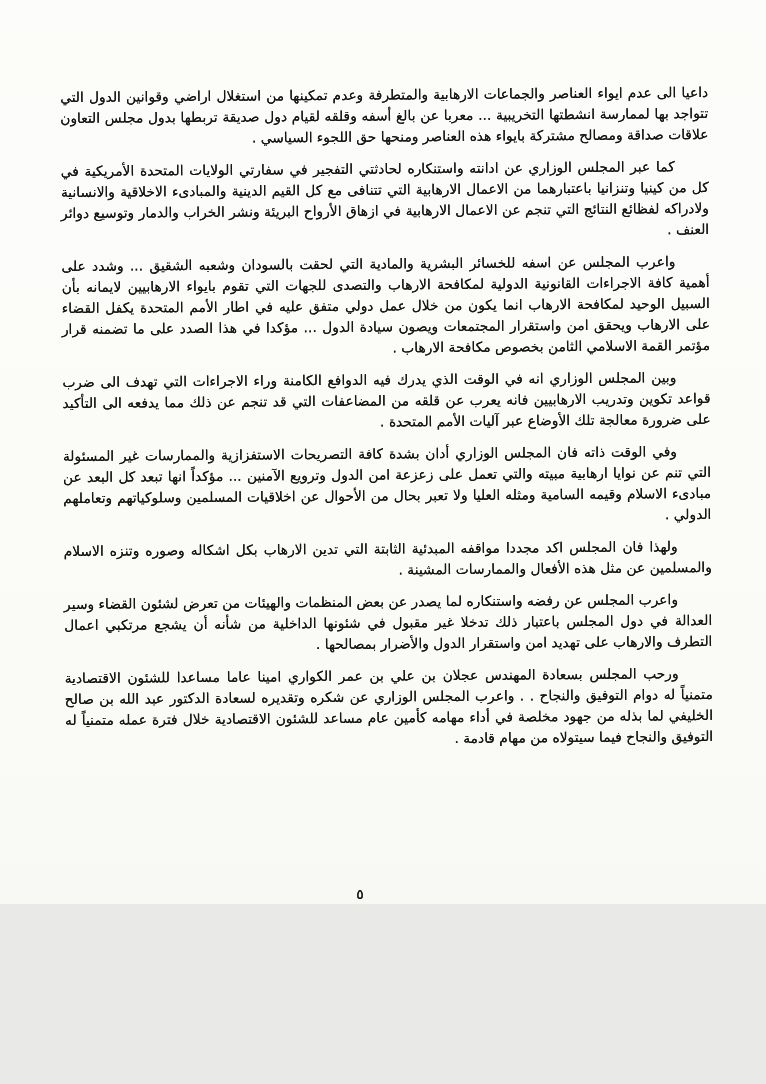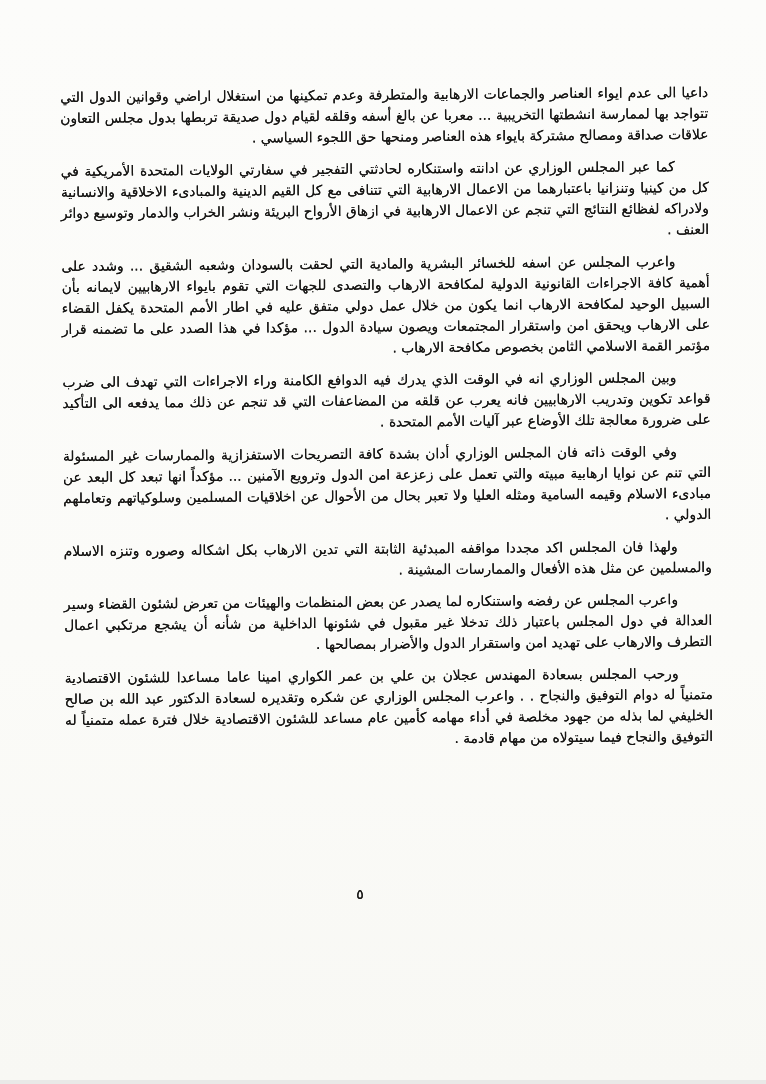--- a/index.html
+++ b/index.html
@@ -4,21 +4,21 @@
 <style>
   * { margin: 0; padding: 0; box-sizing: border-box; }
   html, body { width: 766px; height: 1084px; }
   body {
     background: #e9e9e7;
     font-family: "DejaVu Sans", sans-serif;
   }
   .page {
     position: relative;
     width: 766px;
-    height: 1080px;
+    height: 904px;
     background: linear-gradient(180deg, #fcfcfa 0%, #fbfbf8 60%, #f8f8f4 100%);
     overflow: hidden;
   }
   .content {
     position: absolute;
     top: 82px;
     left: 60px;
     width: 648px;
     direction: rtl;
     unicode-bidi: embed;

